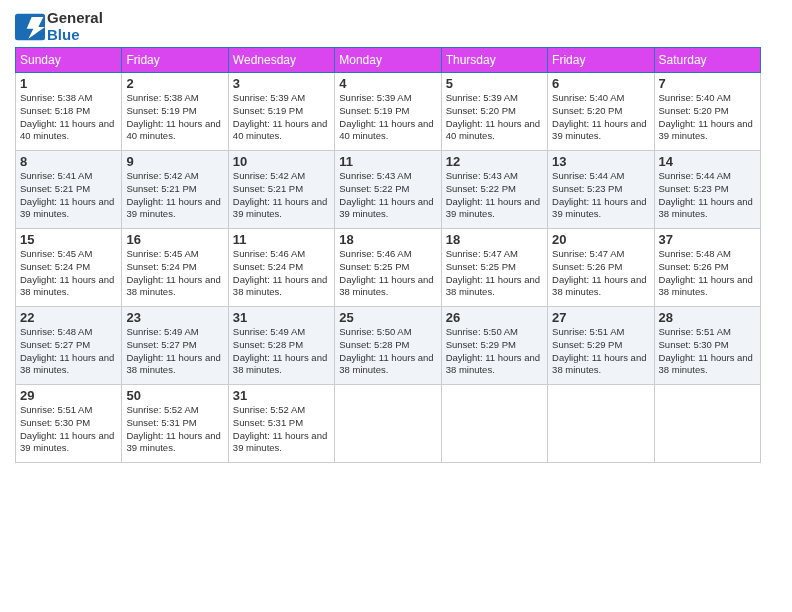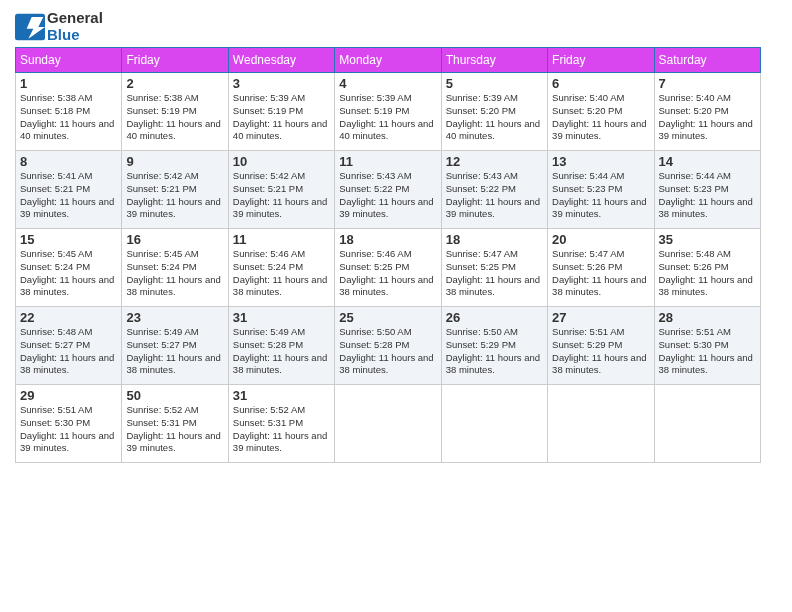--- a/index.html
+++ b/index.html
@@ -142,21 +142,21 @@
           <td><span class="day-num">13</span><span class="cell-text">Sunrise: 5:44 AM<br>Sunset: 5:23 PM<br>Daylight: 11 hours and 39 minutes.</span></td>
           <td><span class="day-num">14</span><span class="cell-text">Sunrise: 5:44 AM<br>Sunset: 5:23 PM<br>Daylight: 11 hours and 38 minutes.</span></td>
         </tr>
         <tr>
           <td><span class="day-num">15</span><span class="cell-text">Sunrise: 5:45 AM<br>Sunset: 5:24 PM<br>Daylight: 11 hours and 38 minutes.</span></td>
           <td><span class="day-num">16</span><span class="cell-text">Sunrise: 5:45 AM<br>Sunset: 5:24 PM<br>Daylight: 11 hours and 38 minutes.</span></td>
           <td><span class="day-num">11</span><span class="cell-text">Sunrise: 5:46 AM<br>Sunset: 5:24 PM<br>Daylight: 11 hours and 38 minutes.</span></td>
           <td><span class="day-num">18</span><span class="cell-text">Sunrise: 5:46 AM<br>Sunset: 5:25 PM<br>Daylight: 11 hours and 38 minutes.</span></td>
           <td><span class="day-num">18</span><span class="cell-text">Sunrise: 5:47 AM<br>Sunset: 5:25 PM<br>Daylight: 11 hours and 38 minutes.</span></td>
           <td><span class="day-num">20</span><span class="cell-text">Sunrise: 5:47 AM<br>Sunset: 5:26 PM<br>Daylight: 11 hours and 38 minutes.</span></td>
-          <td><span class="day-num">35</span><span class="cell-text">Sunrise: 5:48 AM<br>Sunset: 5:26 PM<br>Daylight: 11 hours and 38 minutes.</span></td>
+          <td><span class="day-num">37</span><span class="cell-text">Sunrise: 5:48 AM<br>Sunset: 5:26 PM<br>Daylight: 11 hours and 38 minutes.</span></td>
         </tr>
         <tr>
           <td><span class="day-num">22</span><span class="cell-text">Sunrise: 5:48 AM<br>Sunset: 5:27 PM<br>Daylight: 11 hours and 38 minutes.</span></td>
           <td><span class="day-num">23</span><span class="cell-text">Sunrise: 5:49 AM<br>Sunset: 5:27 PM<br>Daylight: 11 hours and 38 minutes.</span></td>
           <td><span class="day-num">31</span><span class="cell-text">Sunrise: 5:49 AM<br>Sunset: 5:28 PM<br>Daylight: 11 hours and 38 minutes.</span></td>
           <td><span class="day-num">25</span><span class="cell-text">Sunrise: 5:50 AM<br>Sunset: 5:28 PM<br>Daylight: 11 hours and 38 minutes.</span></td>
           <td><span class="day-num">26</span><span class="cell-text">Sunrise: 5:50 AM<br>Sunset: 5:29 PM<br>Daylight: 11 hours and 38 minutes.</span></td>
           <td><span class="day-num">27</span><span class="cell-text">Sunrise: 5:51 AM<br>Sunset: 5:29 PM<br>Daylight: 11 hours and 38 minutes.</span></td>
           <td><span class="day-num">28</span><span class="cell-text">Sunrise: 5:51 AM<br>Sunset: 5:30 PM<br>Daylight: 11 hours and 38 minutes.</span></td>
         </tr>

